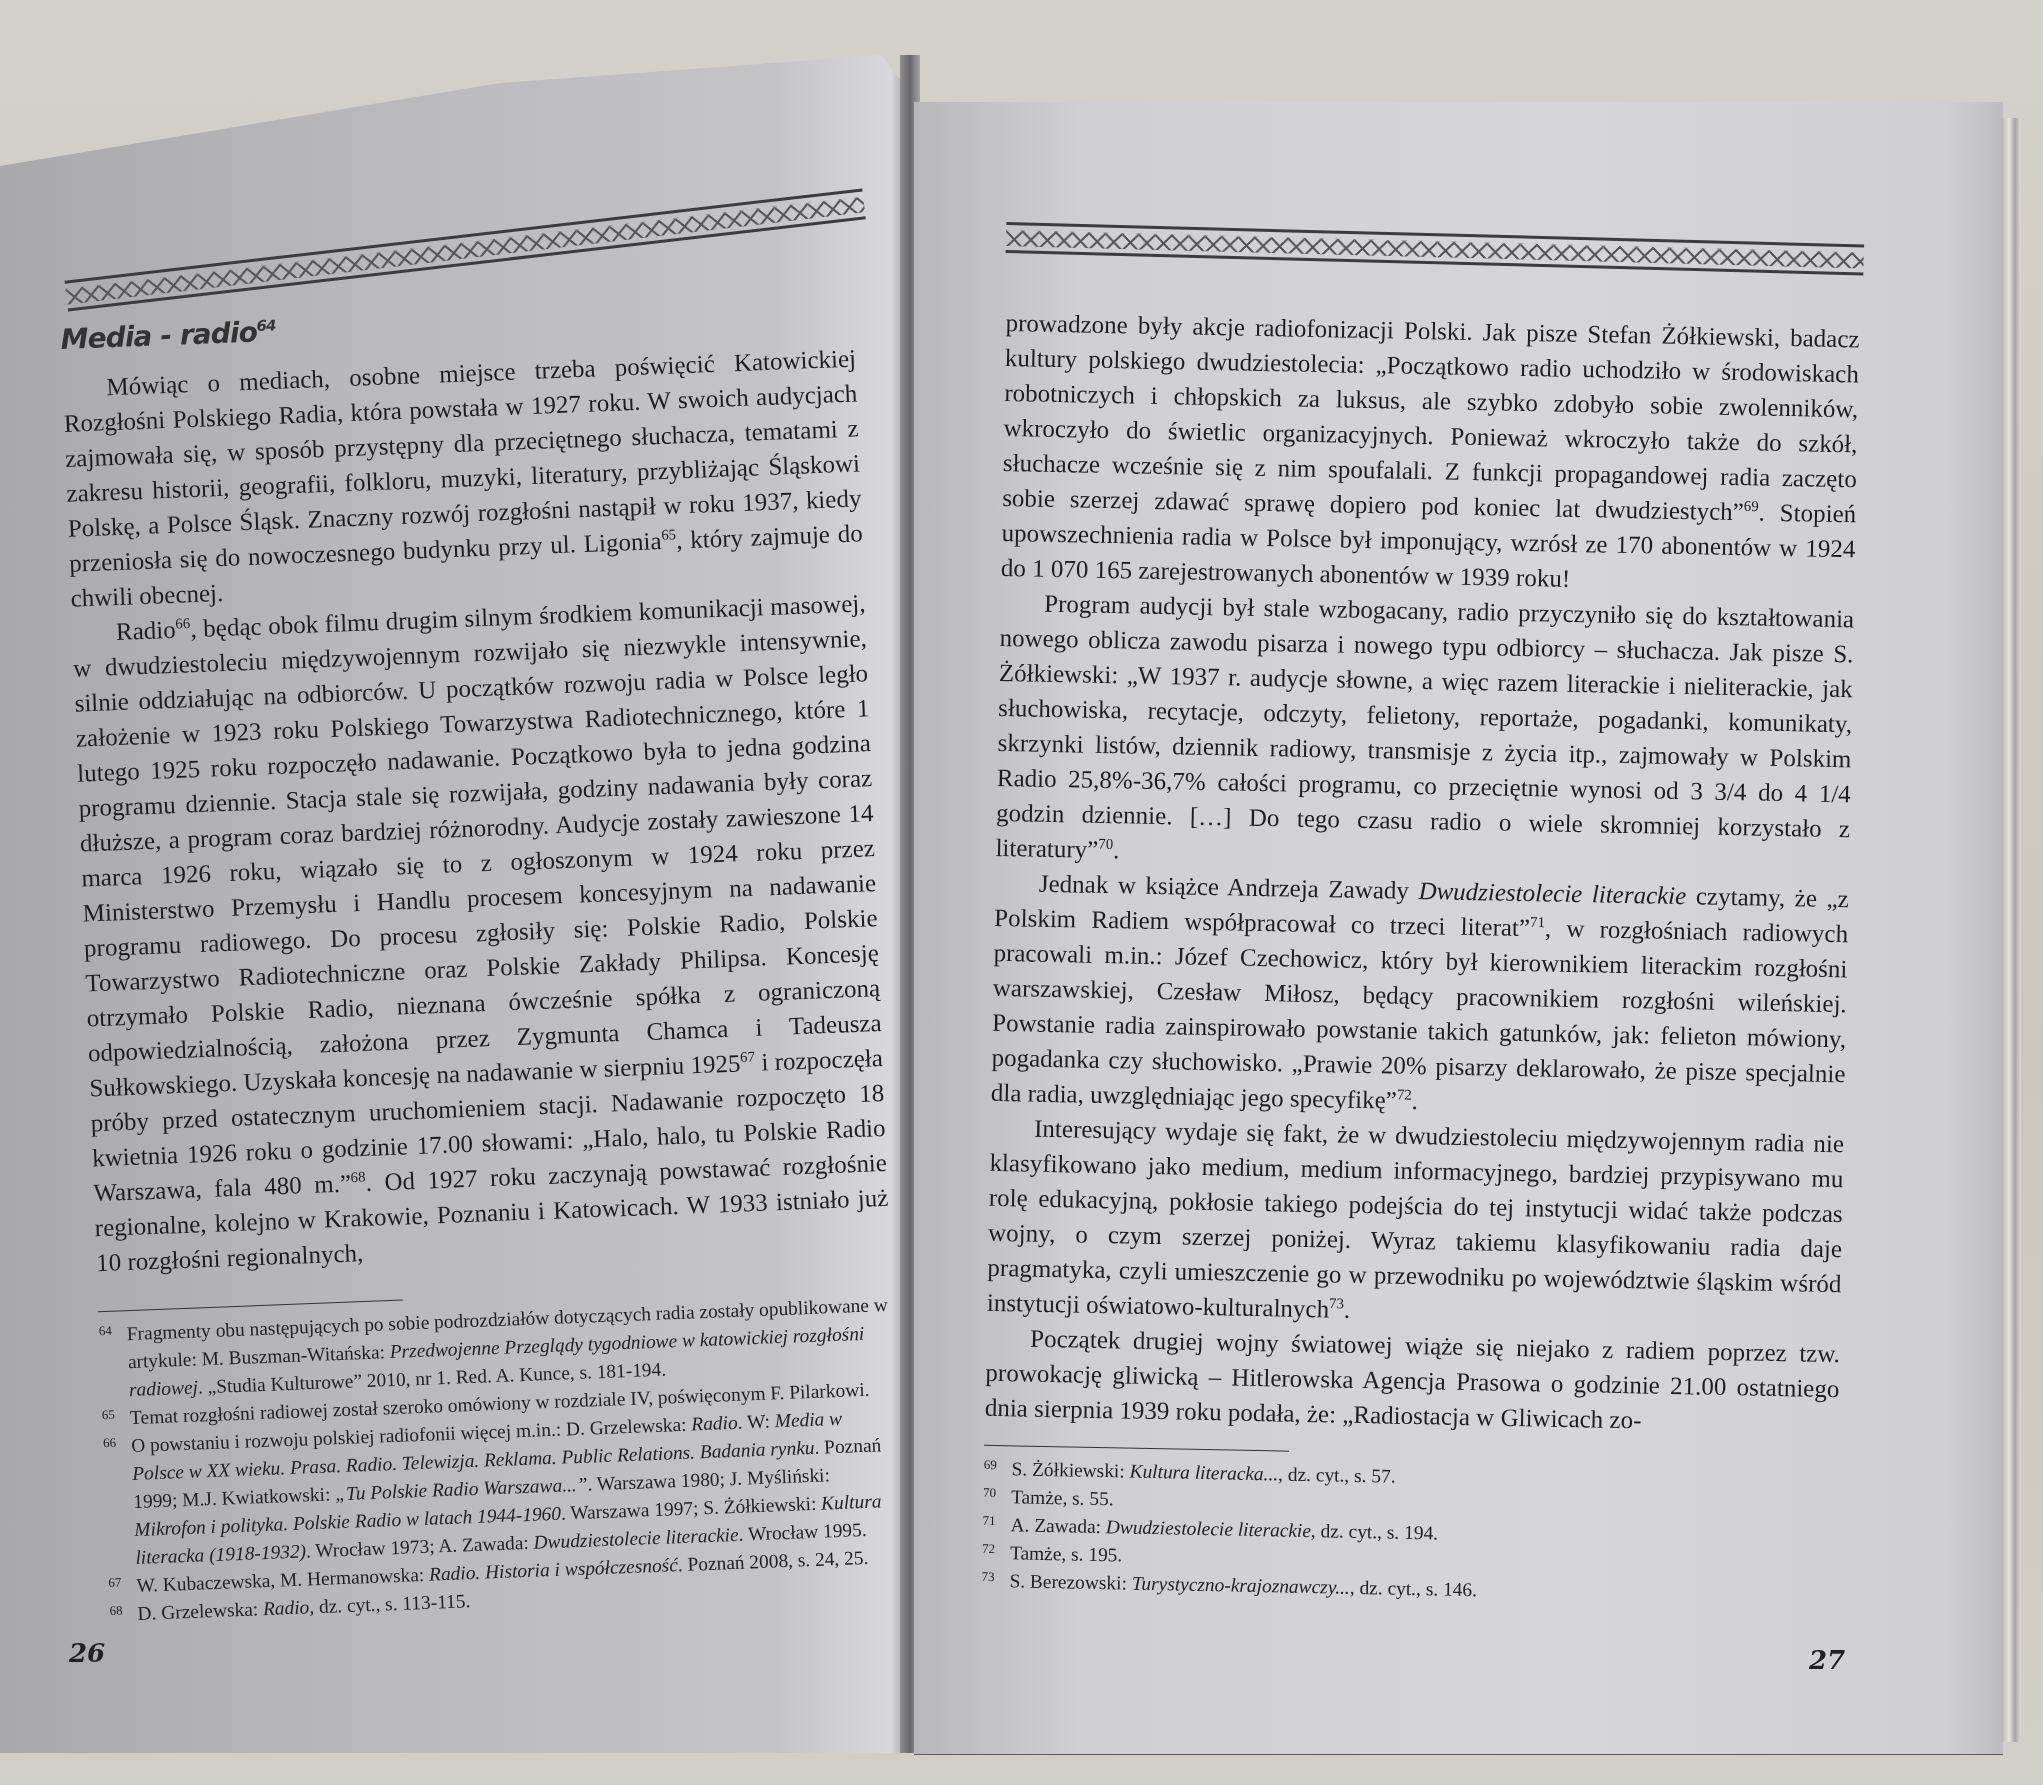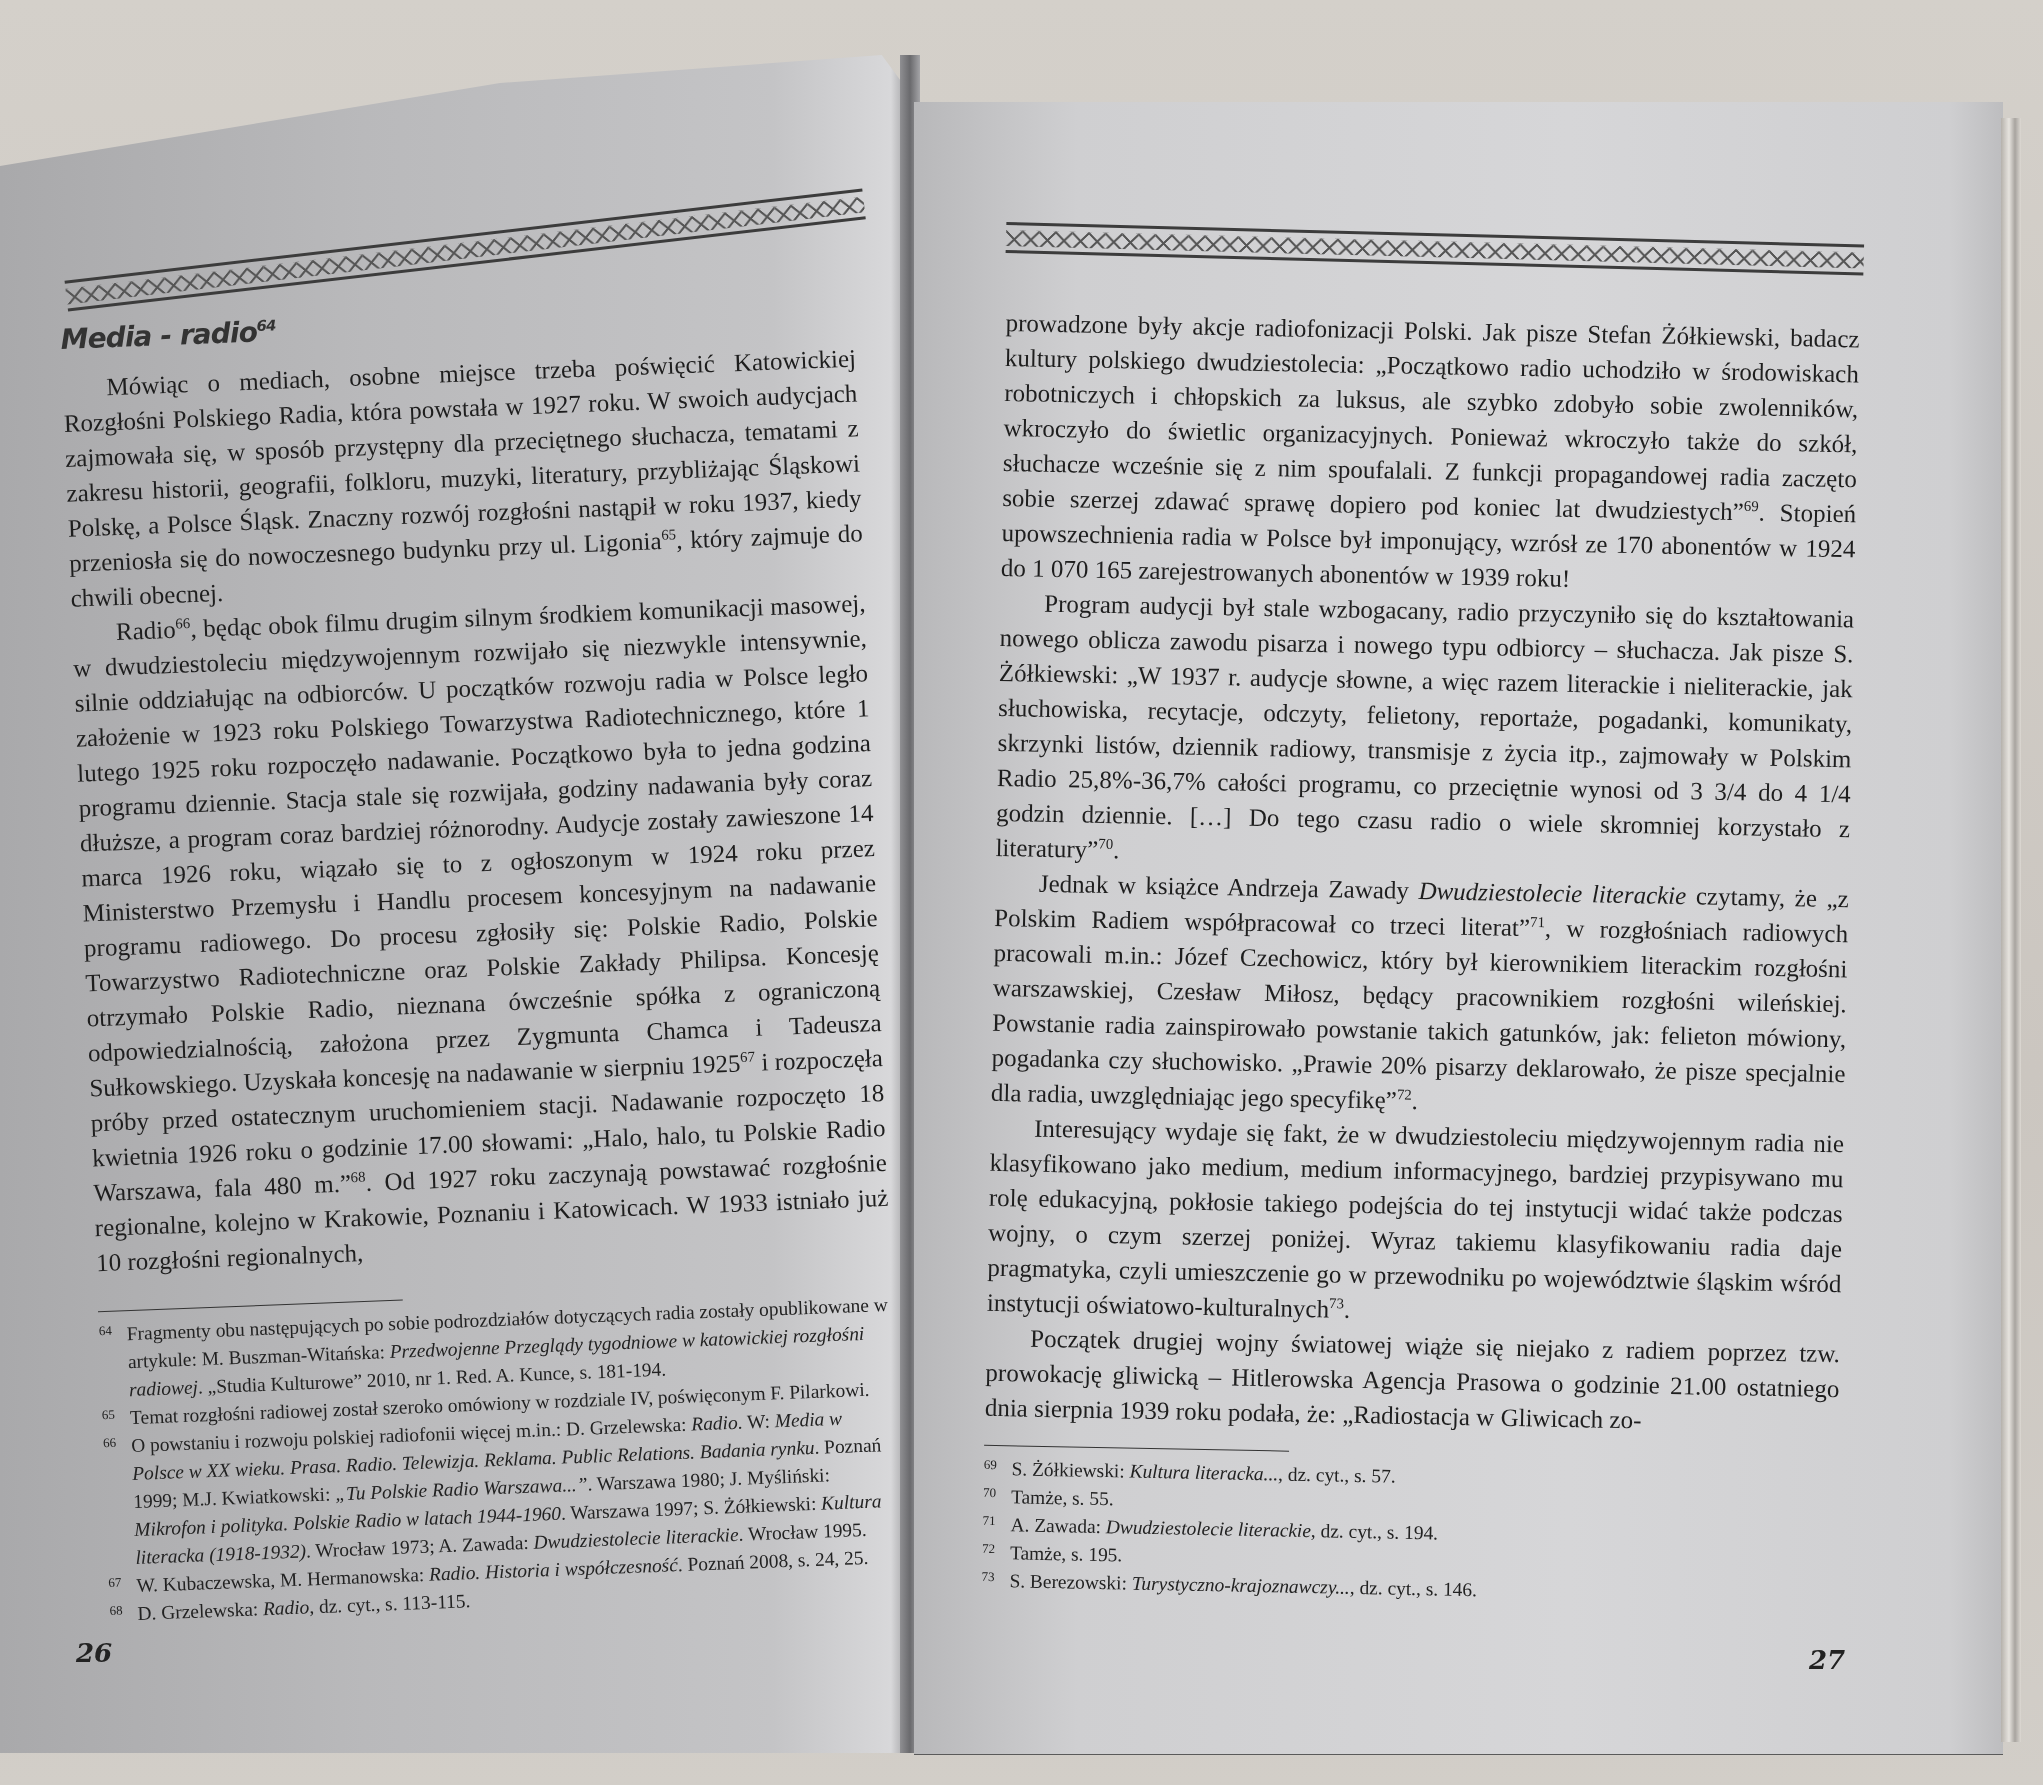--- a/index.html
+++ b/index.html
@@ -120,21 +120,21 @@
             <span class="fn-text"><span>W. Kubaczewska, M. Hermanowska: </span><i>Radio. Historia i współczesność</i><span>. Poznań 2008, s. 24, 25.</span></span>
           </div>
           <div class="footnote">
             <span class="fn-num">68</span>
             <span class="fn-text"><span>D. Grzelewska: </span><i>Radio</i><span>, dz. cyt., s. 113-115.</span></span>
           </div>
         </div>
     </div>
   </div>
 
-  <div class="page-number" style="left:16px; top:1638px;">26</div>
+  <div class="page-number" style="left:9px; top:1638px;">26</div>
 </div>
 
 <div class="page-right"></div>
 <div class="page-edge"></div>
 
 <div class="page-inner" style="left:1006px; top:0; width:858px; height:1786px;">
   <div class="band" style="left:0; top:222px; width:858px; transform-origin:left center; transform: rotate(1.5deg);">
     <div class="band-pattern"></div>
   </div>
 

